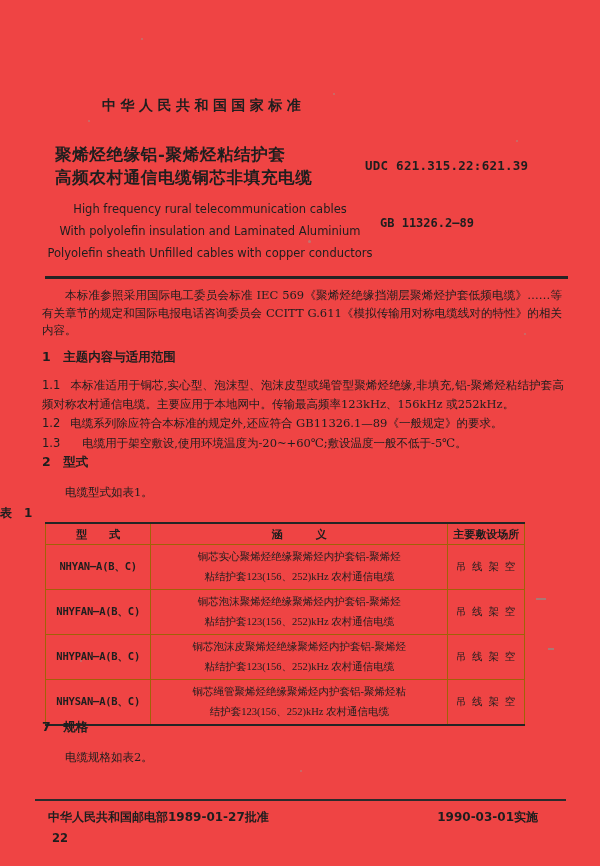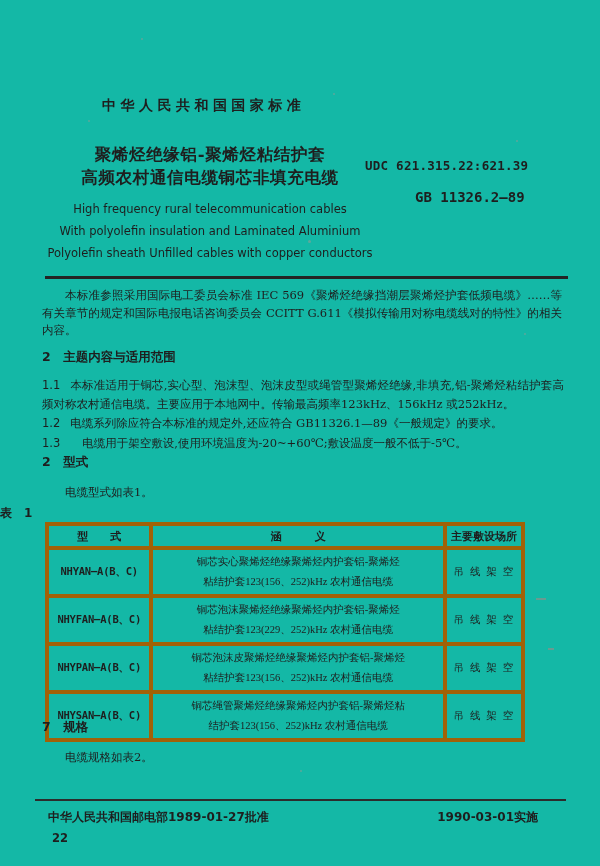--- a/index.html
+++ b/index.html
@@ -5,51 +5,50 @@
   html, body {
     margin: 0; padding: 0;
     width: 600px; height: 866px;
     background: #f7f7f3;
     font-family: "DejaVu Sans", sans-serif;
     color: #1e1e1e;
   }
   .paper {
     position: relative;
     width: 600px; height: 866px;
-    background: #14b8a6;
+    background: #ef4444;
     overflow: hidden;
   }
   .std-header {
     position: absolute; left: 102px; top: 97px;
     font-size: 14px; font-weight: bold; letter-spacing: 0.32em;
     white-space: nowrap;
   }
   .cn-title {
     position: absolute; left: 55px; top: 143px; width: 310px;
-    text-align: center; font-weight: bold;
+    text-align: left; font-weight: bold;
     font-size: 16.5px; line-height: 23px; letter-spacing: 0.04em;
     white-space: pre-line;
   }
   .udc {
     position: absolute; left: 365px; top: 158px;
     font-size: 12.5px; font-weight: bold;
     font-family: "DejaVu Sans Mono", monospace;
     letter-spacing: 0.02em;
   }
   .en-title {
     position: absolute; left: 35px; top: 198px; width: 350px;
     text-align: center; font-weight: normal;
     font-size: 11.5px; line-height: 22px;
     white-space: pre-line;
   }
   .gb-num {
-    position: absolute; left: 380px; top: 189px;
-    font-size: 14px; font-weight: bold;
+    position: absolute; left: 380px; top: 216px;
+    font-size: 12px; font-weight: bold;
     font-family: "DejaVu Sans Mono", monospace;
-    margin-left: 35px;
   }
   .rule-thick {
     position: absolute; left: 45px; top: 276px; width: 523px; height: 3px;
     background: #242424;
   }
   .body-text { font-family: "DejaVu Serif", serif; }
   .intro {
     position: absolute; left: 42px; top: 287px; width: 520px;
     font-size: 11.5px; line-height: 17.5px;
     text-align: justify; text-indent: 2em;
@@ -67,21 +66,21 @@
     position: absolute; left: 0; top: 505px; width: 600px;
     text-align: left; font-size: 12px; font-weight: bold;
   }
   table.t1 {
     position: absolute; left: 45px; top: 522px; width: 480px;
     border-collapse: collapse;
     border-top: 2px solid #242424; border-bottom: 2px solid #242424;
     border-left: 1px solid #8a8a86; border-right: 1px solid #3c3c3c;
   }
   table.t1 th, table.t1 td {
-    border: 4px solid #a16207;
+    border: 1px solid #a16207;
     text-align: center; vertical-align: middle;
     padding: 2px 4px;
   }
   table.t1 th { font-size: 11px; font-weight: bold; height: 16px; white-space: pre; }
   table.t1 td { font-size: 10.5px; height: 36px; }
   td.type-cell { font-family: "DejaVu Sans Mono", monospace; font-size: 10.5px; font-weight: bold; letter-spacing: -0.02em; }
   td.meaning-cell { white-space: pre-line; line-height: 20px; font-family: Liberation Serif, serif; }
   td.place-cell { letter-spacing: 0.12em; white-space: nowrap; }
   .col-type { width: 22%; } .col-meaning { width: 62%; } .col-place { width: 16%; }
   .sec3 { position: absolute; left: 42px; top: 719px; width: 522px; }
@@ -120,21 +119,21 @@
 With polyolefin insulation and Laminated Aluminium
 Polyolefin sheath Unfilled cables with copper conductors</div>
 
   <div class="gb-num">GB 11326.2—89</div>
 
   <div class="rule-thick"></div>
 
   <div class="intro body-text">本标准参照采用国际电工委员会标准 IEC 569《聚烯烃绝缘挡潮层聚烯烃护套低频电缆》……等有关章节的规定和国际电报电话咨询委员会 CCITT G.611《模拟传输用对称电缆线对的特性》的相关内容。</div>
 
   <div class="sec1">
-    <div class="sec-heading">2　主题内容与适用范围</div>
+    <div class="sec-heading">1　主题内容与适用范围</div>
     <p class="clause body-text"><span class="num">1.1</span><span>本标准适用于铜芯,实心型、泡沫型、泡沫皮型或绳管型聚烯烃绝缘,非填充,铝-聚烯烃粘结护套高频对称农村通信电缆。主要应用于本地网中。传输最高频率123kHz、156kHz 或252kHz。</span></p>
     <p class="clause body-text"><span class="num">1.2</span><span>电缆系列除应符合本标准的规定外,还应符合 GB11326.1—89《一般规定》的要求。</span></p>
     <p class="clause body-text wide-num"><span class="num">1.3</span><span>电缆用于架空敷设,使用环境温度为-20~+60℃;敷设温度一般不低于-5℃。</span></p>
   </div>
 
   <div class="sec2">
     <div class="sec-heading">2　型式</div>
     <p class="sec-body body-text">电缆型式如表1。</p>
   </div>
 
@@ -156,21 +155,21 @@
     <tbody>
       <tr>
         <td class="type-cell">NHYAN—A(B、C)</td>
         <td class="meaning-cell">铜芯实心聚烯烃绝缘聚烯烃内护套铝-聚烯烃
 粘结护套123(156、252)kHz 农村通信电缆</td>
         <td class="place-cell">吊 线 架 空</td>
       </tr>
       <tr>
         <td class="type-cell">NHYFAN—A(B、C)</td>
         <td class="meaning-cell">铜芯泡沫聚烯烃绝缘聚烯烃内护套铝-聚烯烃
-粘结护套123(229、252)kHz 农村通信电缆</td>
+粘结护套123(156、252)kHz 农村通信电缆</td>
         <td class="place-cell">吊 线 架 空</td>
       </tr>
       <tr>
         <td class="type-cell">NHYPAN—A(B、C)</td>
         <td class="meaning-cell">铜芯泡沫皮聚烯烃绝缘聚烯烃内护套铝-聚烯烃
 粘结护套123(156、252)kHz 农村通信电缆</td>
         <td class="place-cell">吊 线 架 空</td>
       </tr>
       <tr>
         <td class="type-cell">NHYSAN—A(B、C)</td>

